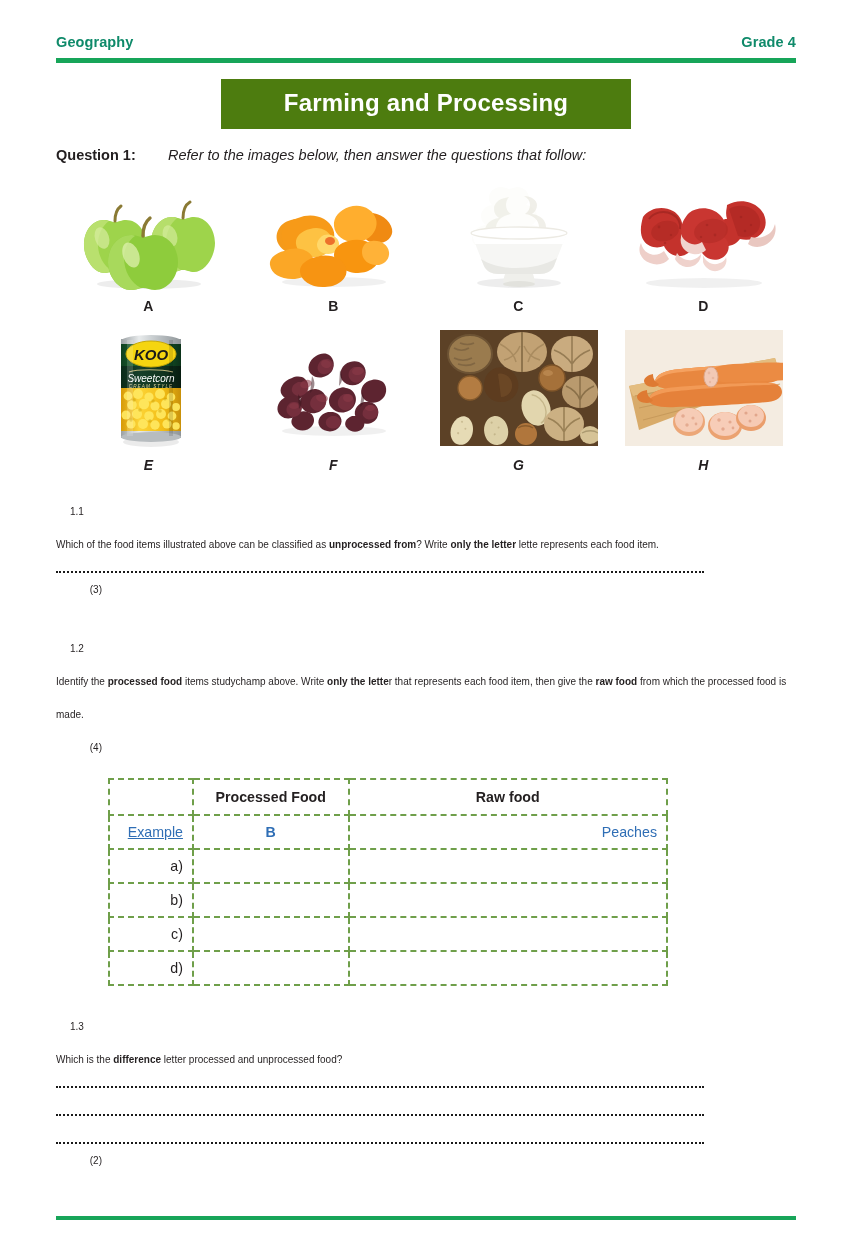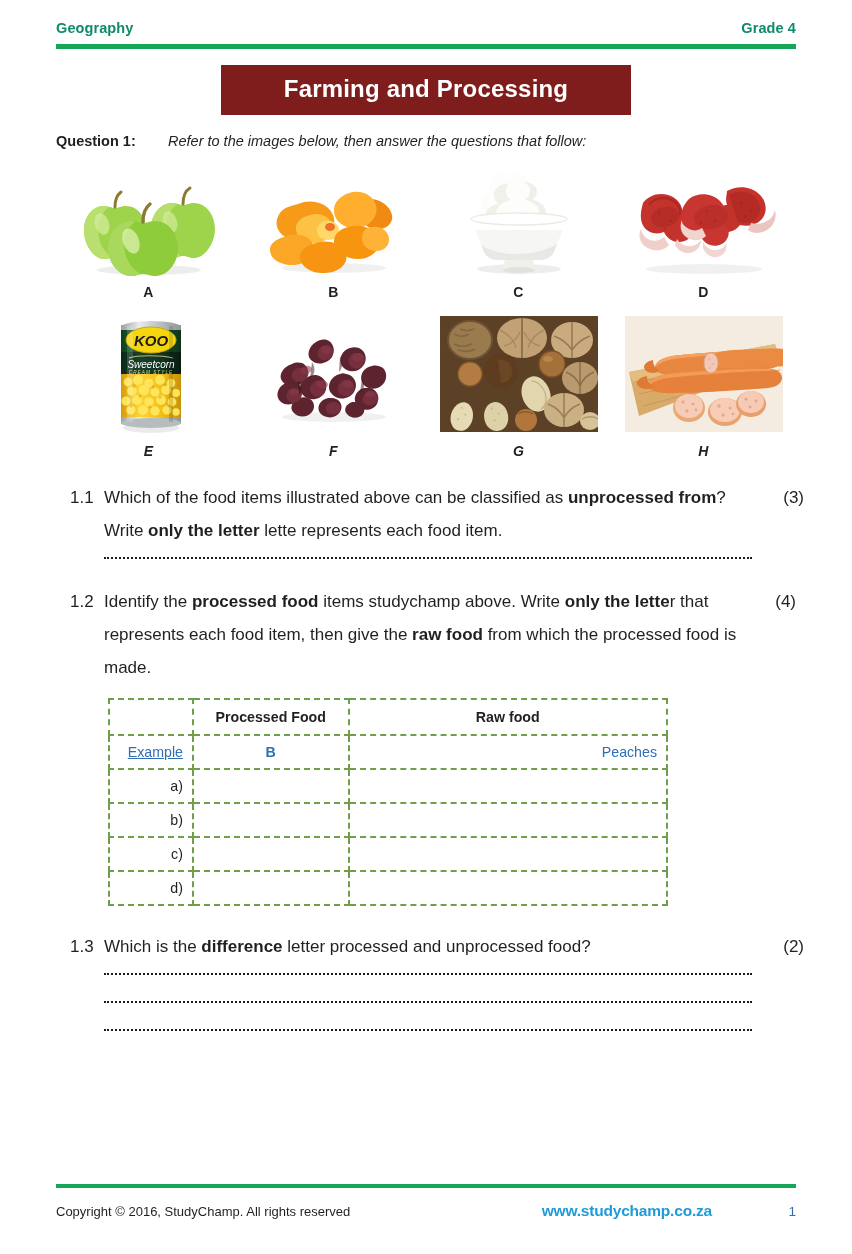--- a/index.html
+++ b/index.html
@@ -9,47 +9,47 @@
     background: #ffffff;
     font-family: "Liberation Sans", sans-serif;
     color: #231f20;
     position: relative;
     overflow: hidden;
   }
   .page { position: relative; width: 852px; height: 1254px; padding: 0 56px; }
 
   
   .hdr { display:flex; justify-content:space-between; align-items:flex-end;
-         padding-top: 20px; }
+         padding-top: 34px; }
   .hdr-left, .hdr-right { font-size: 14.5px; font-weight: bold; color:#0f8a6a; letter-spacing:.1px; }
   .rule-top { height: 5px; background:#17a559; margin-top: 8px; }
 
   .title-wrap { display:flex; justify-content:center; margin-top: 16px; }
   .title-bar {
-    background:#7f1d1d; color:#fff; font-size:24px; font-weight:bold;
+    background:#4d7c0f; color:#fff; font-size:24px; font-weight:bold;
     padding: 10px 34px 12px; letter-spacing:.2px;
     min-width: 410px; text-align:center;
   }
 
   .qhead { margin-top: 18px; display:flex; gap:0; font-size:14.5px; }
   .qhead .lbl { font-weight:bold; width: 112px; flex: none; }
   .qhead .txt { font-style: italic; }
 
   
   .grid { margin-top: 16px; }
   .grow { display:flex; }
   .cell { width: 185px; text-align:center; }
   .cell .box { height: 112px; display:flex; align-items:flex-end; justify-content:center; }
   .cell .box.mid { align-items:center; }
   .cell .cap { font-size:14px; font-weight:bold; margin-top:7px; letter-spacing:.3px; }
   .grow.r2 { margin-top: 12px; font-style: italic; }
   .grow.r2 .box { height: 124px; }
 
   
-  .q { display:flex; margin-top: 22px; font-size:17px; line-height:33px; }
+  .q { display:flex; margin-top: 22px; font-size:10px; line-height:33px;flex-direction:column; }
   .q .num { width: 48px; flex:none; padding-left: 14px; }
   .q .body { flex: 1; padding-right: 6px; }
   .q .marks { width: 46px; flex:none; text-align:right; }
   .q b { font-weight: bold; }
 
   .dots { border-bottom: 2px dotted #1a1a1a; height:0; margin: 10px 0 0 0; width: 648px; }
   .dots + .dots { margin-top: 26px; }
 
   
   table.t {
@@ -563,20 +563,15 @@
       <span>Which is the </span><b>difference</b><span> letter processed and unprocessed food?</span>
       <div class="dots"></div>
       <div class="dots"></div>
       <div class="dots"></div>
     </div>
     <div class="marks">(2)</div>
   </div>
 
   <div class="footer">
     <div class="rule-bot"></div>
-    <div class="frow">
-      <div class="fcopy">Copyright © 2016, StudyChamp. All rights reserved</div>
-      <div class="fsite">www.studychamp.co.za</div>
-      <div class="fpage">1</div>
-    </div>
   </div>
 
 </div>
 
 </body></html>

